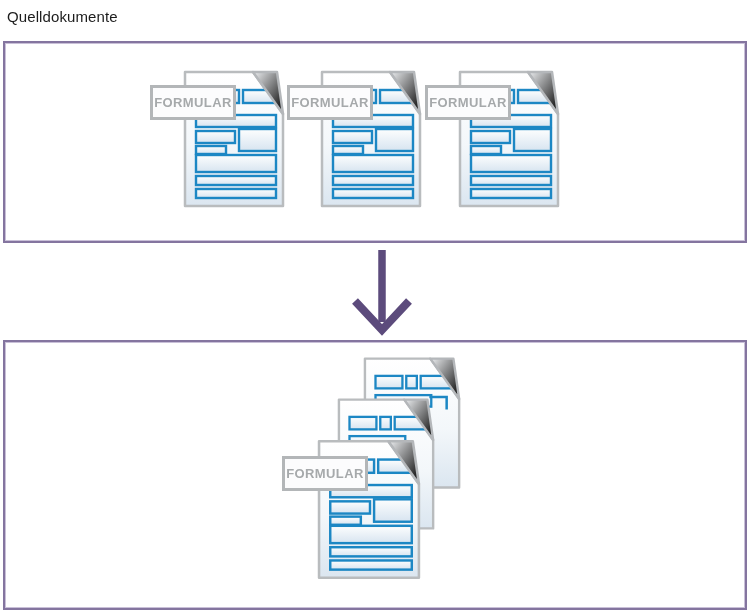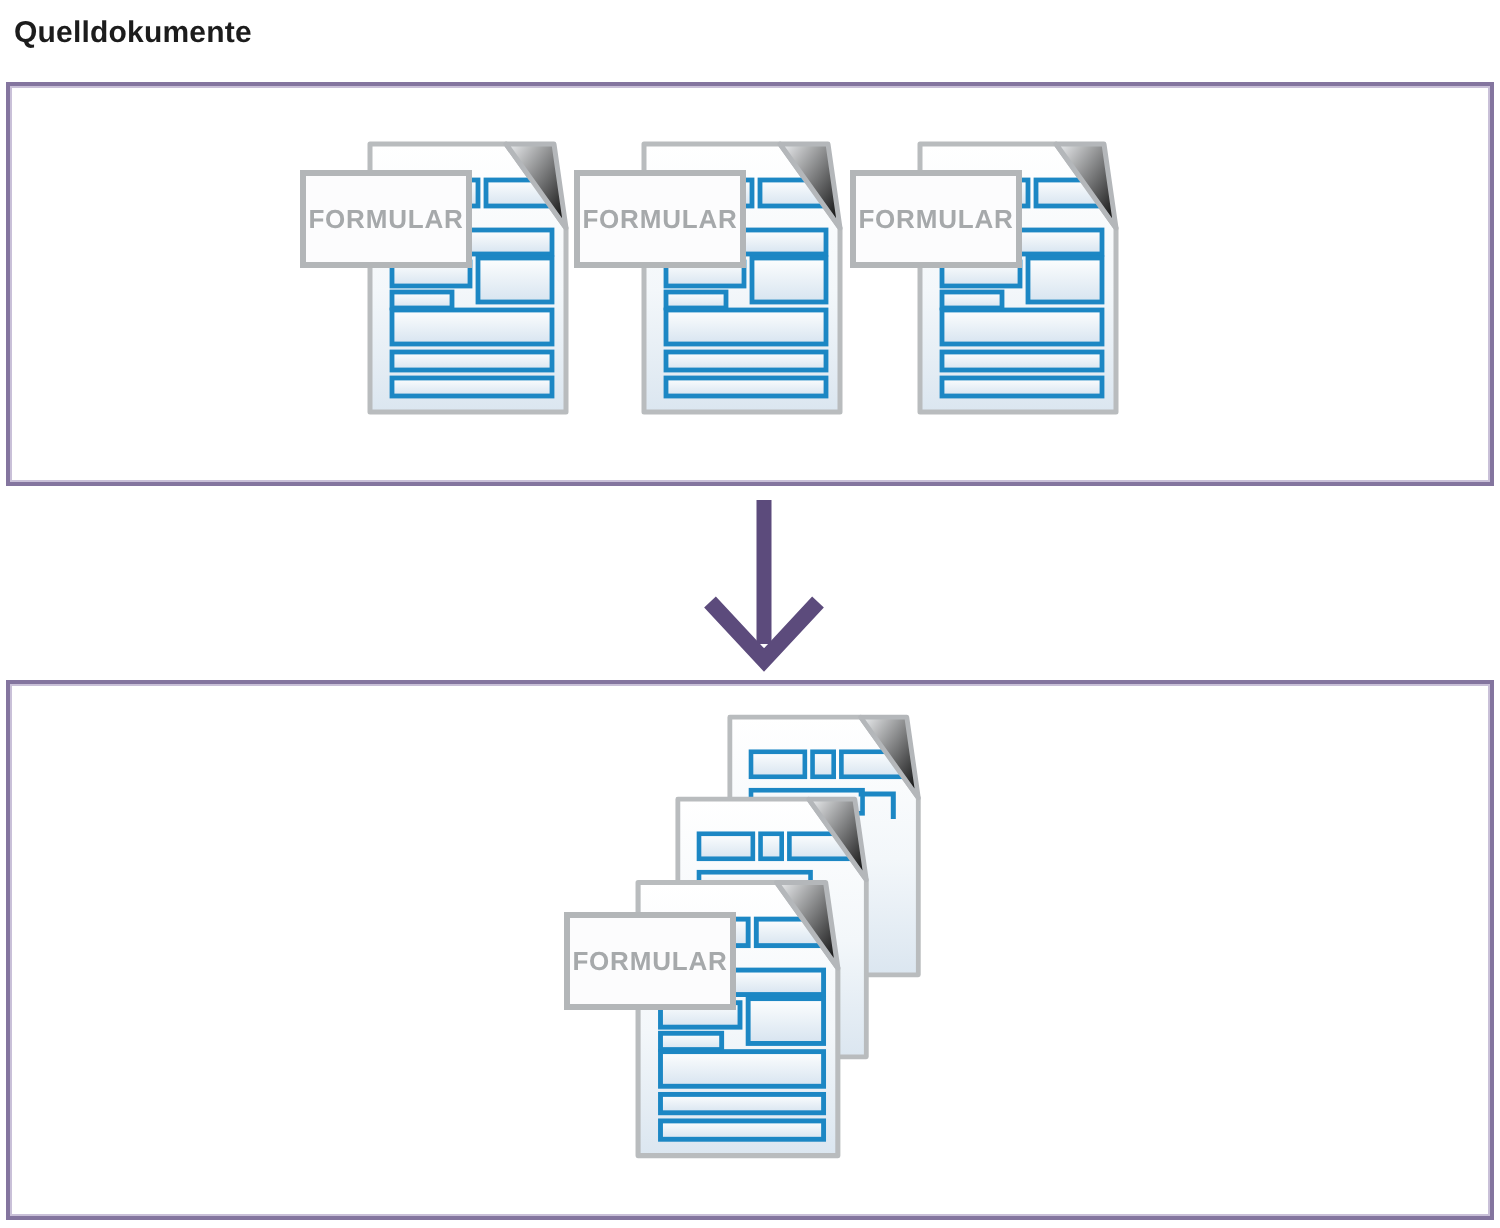--- a/index.html
+++ b/index.html
@@ -1,39 +1,39 @@
 <!DOCTYPE html>
 <html style="--panel-border: #84759f; --arrow: #5c4b7c; --form-blue: #1c87c4; --page-border: #b9bcbe; --badge-border: #b3b6b8; --badge-text: #a6a9ab;"><head>
 <meta charset="utf-8">
 <style>
   html,body{margin:0;padding:0;background:#ffffff;}
   #canvas{
     position:relative;width:750px;height:614px;background:#ffffff;overflow:hidden;
     font-family:"Liberation Sans",sans-serif;
   }
   .section-title{
-    position:absolute;color:#1c1c1c;font-size:15px;font-weight:700;letter-spacing:.1px;
+    position:absolute;color:#1c1c1c;font-size:15px;font-weight:400;letter-spacing:.1px;
     white-space:nowrap;
     text-align:right;
   }
   #source-title{left:7px;top:8px;}
   #result-title{left:7px;top:304px;}
   .panel{
     position:absolute;left:3px;width:744px;background:#ffffff;box-sizing:border-box;
     border:2px solid var(--panel-border,#84759f);
     box-shadow:inset 0 0 0 1px #c9c0d8;
   }
   #source-panel{top:41px;height:202px;}
   #result-panel{top:340px;height:270px;}
   .doc{position:absolute;z-index:10;}
   .doc.front{z-index:14;}
   .doc.middle{z-index:12;}
   .doc.back{z-index:11;}
   .badge{
-    position:absolute;z-index:30;width:86px;height:49px;box-sizing:border-box;
+    position:absolute;z-index:30;width:86px;height:35px;box-sizing:border-box;
     background:#fcfcfd;border:3px solid var(--badge-border,#b3b6b8);
     color:var(--badge-text,#a6a9ab);font-size:13px;font-weight:bold;letter-spacing:.4px;
     display:flex;align-items:center;justify-content:center;white-space:nowrap;
   }
   #merge-arrow{position:absolute;left:342px;top:246px;z-index:5;}
   #merge-arrow line,#merge-arrow polyline{
     stroke:var(--arrow,#5c4b7c);fill:none;stroke-linecap:butt;stroke-linejoin:miter;
   }
 </style>
 </head>

